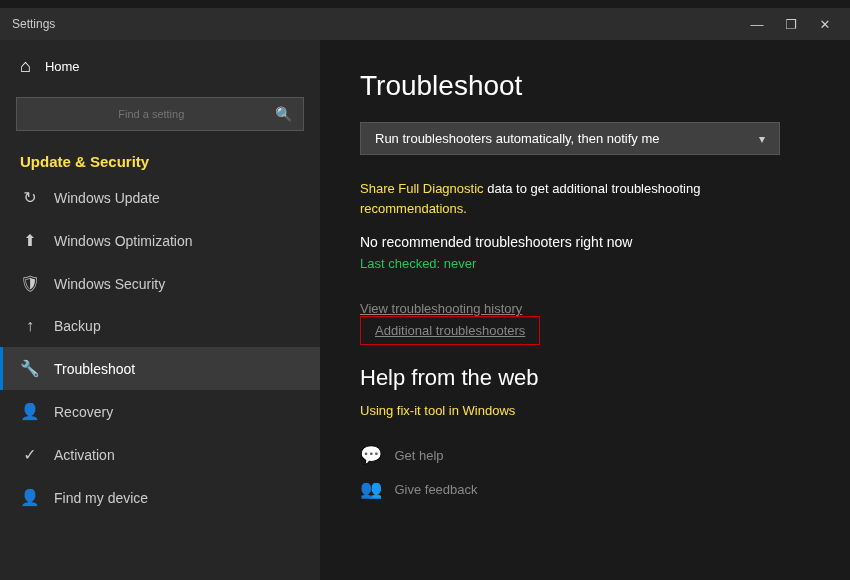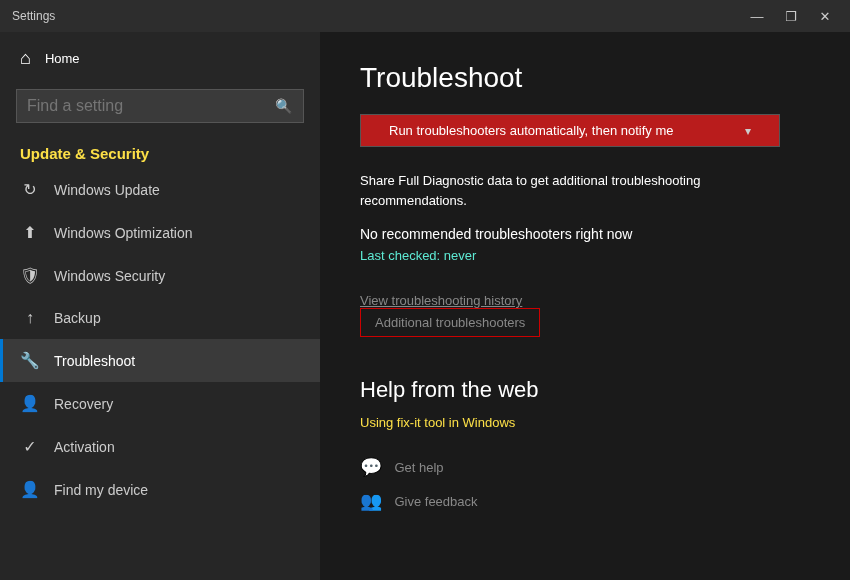--- a/index.html
+++ b/index.html
@@ -13,20 +13,21 @@
       display: flex;
       flex-direction: column;
     }
     .title-bar {
       background: #2d2d2d;
       height: 32px;
       display: flex;
       align-items: center;
       padding: 0 12px;
       flex-shrink: 0;
+      margin-top: 8px;
     }
     .title-bar-title {
       font-size: 12px;
       color: #ccc;
       flex: 1;
     }
     .title-bar-controls {
       display: flex;
       gap: 8px;
     }
@@ -78,23 +79,24 @@
       background: #3a3a3a;
       border: 1px solid #555;
       height: 34px;
       padding: 0 10px;
     }
     .sidebar-search input {
       background: transparent;
       border: none;
       outline: none;
       color: #f0abfc;
-      font-size: 16px;
+      font-size: 11px;
       flex: 1;
       font-family: 'Segoe UI', sans-serif;
+      text-align: center;
     }
     .sidebar-search-icon {
       color: #aaa;
       font-size: 14px;
     }
     .sidebar-section-title {
       padding: 10px 20px 6px 20px;
       font-size: 15px;
       font-weight: 700;
       color: #fde047;
@@ -130,70 +132,71 @@
     .main-title {
       font-size: 28px;
       font-weight: 300;
       margin-bottom: 20px;
       color: #fff;
     }
     .dropdown-btn {
       display: flex;
       align-items: center;
       justify-content: space-between;
-      background: #b91c1c;
+      background: #404040;
       border: 1px solid #555;
       color: #fff;
-      padding: 8px 28px;
+      padding: 8px 14px;
       font-size: 13px;
       cursor: pointer;
       width: 420px;
       font-family: 'Segoe UI', sans-serif;
       margin-bottom: 24px;
     }
     .dropdown-chevron {
       font-size: 12px;
       color: #ccc;
     }
     .diagnostic-link {
       font-size: 13px;
       margin-bottom: 16px;
       line-height: 1.5;
       max-width: 500px;
     }
     .diagnostic-link a {
-      color: #ffffff;
+      color: #fde047;
       text-decoration: none;
       text-align: center;
     }
     .no-recommended {
       font-size: 14px;
       color: #fff;
       margin-bottom: 6px;
       margin-top: 12px;
     }
     .last-checked {
       font-size: 13px;
-      color: #5eead4;
+      color: #22c55e;
       margin-bottom: 30px;
     }
     .view-history {
       font-size: 13px;
       color: #888;
       cursor: pointer;
       display: block;
     }
     .additional-troubleshooters {
       display: inline-block;
       font-size: 13px;
       color: #888;
       border: 1px solid #c00;
       padding: 6px 14px;
       cursor: pointer;
-      margin-bottom: 40px;
+      margin-bottom: 20px;
+      text-decoration: underline;
     }
     .help-title {
       font-size: 22px;
       font-weight: 300;
       margin-bottom: 12px;
       color: #fff;
     }
     .help-desc {
       font-size: 13px;
       color: #fde047;

